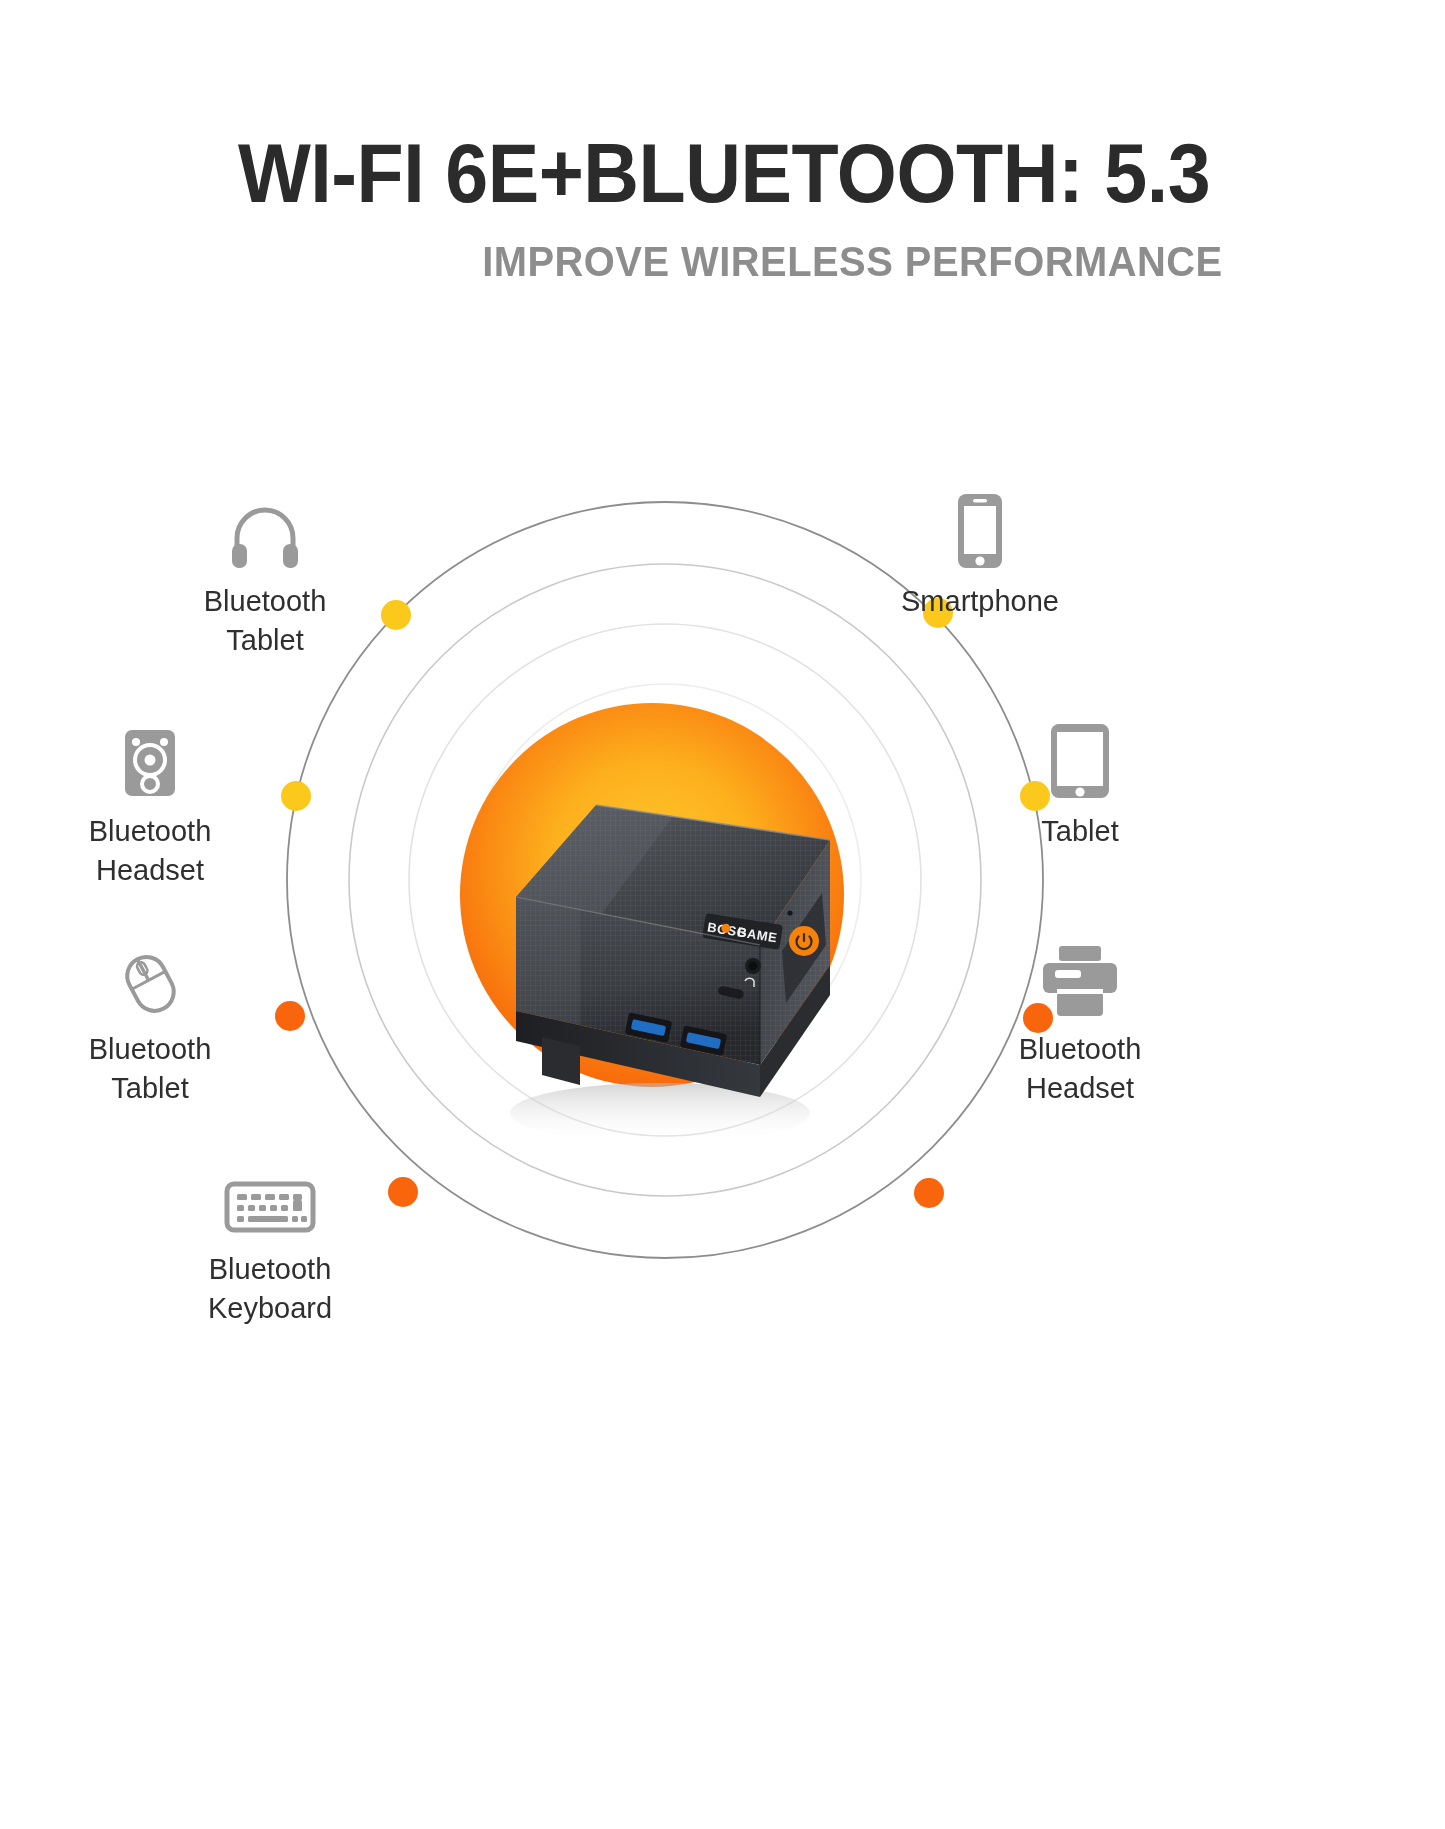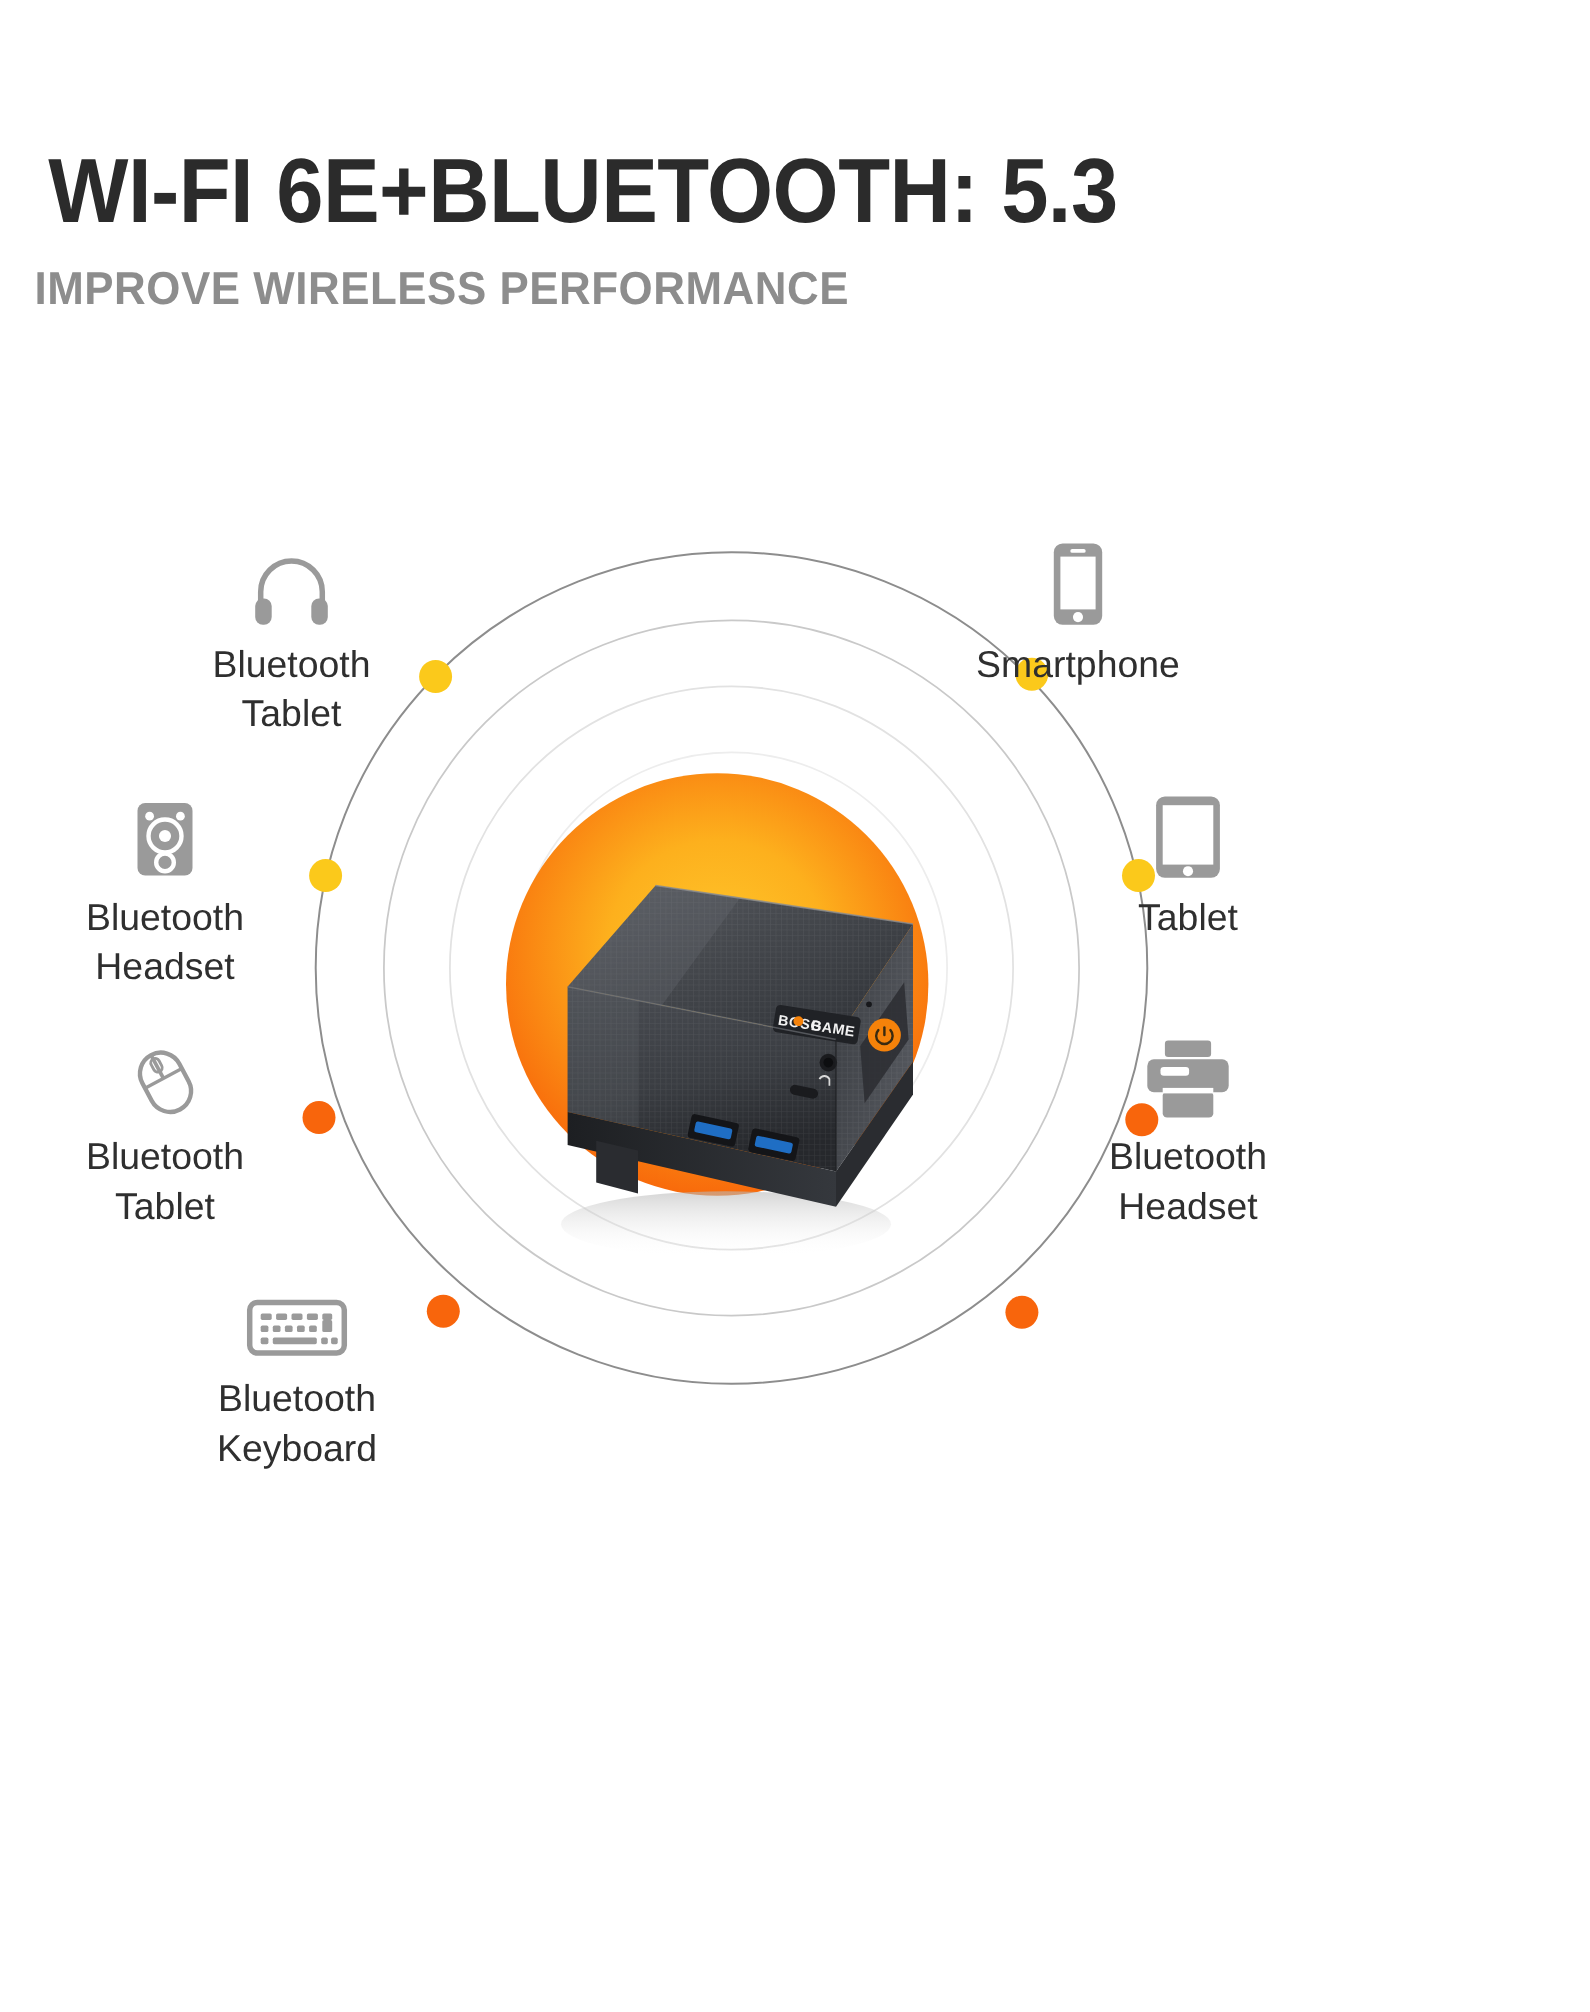--- a/index.html
+++ b/index.html
@@ -4,21 +4,21 @@
 <style>
   html,body{margin:0;padding:0;}
   body{
     width:1445px;height:1829px;
     background:#ffffff;
     font-family:"Liberation Sans", sans-serif;
     position:relative;overflow:hidden;
   }
 
   
-  .header{position:absolute;top:0;left:0;width:1254px;text-align:left;}
+  .header{position:absolute;top:0;left:0;width:1254px;text-align:right;}
   .title{
     margin:0;padding-top:132px;
     font-size:83px;line-height:1.0;
     font-weight:700;letter-spacing:-0.5px;
     color:#2b2b2b;
     transform:scaleX(0.93);
     transform-origin:center top;
     white-space:nowrap;
     font-family:"Liberation Sans", sans-serif;
   }
@@ -48,21 +48,21 @@
   }
 
   
   .node{position:absolute;width:260px;}
   .node .ico{
     width:100%;height:78px;
     display:flex;align-items:flex-end;justify-content:center;
   }
   .node .lbl{
     margin-top:12px;
-    font-size:34px;line-height:1.33;
+    font-size:29px;line-height:1.33;
     color:#2f2f2f;
     text-align:center;
     font-family:"Liberation Sans", sans-serif;
   }
 
   
   #n-headset {left:135px; top:92px;}
   #n-speaker {left:20px;  top:322px;}
   #n-mouse   {left:20px;  top:540px;}
   #n-keyboard{left:140px; top:760px;}

